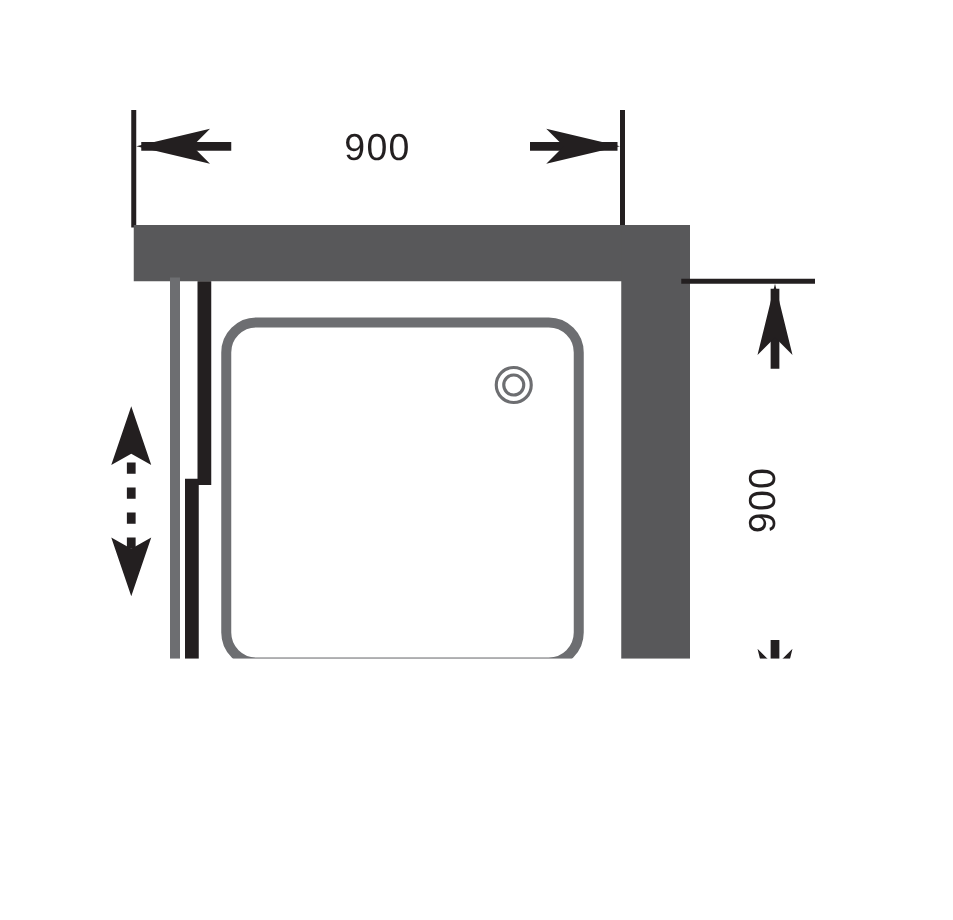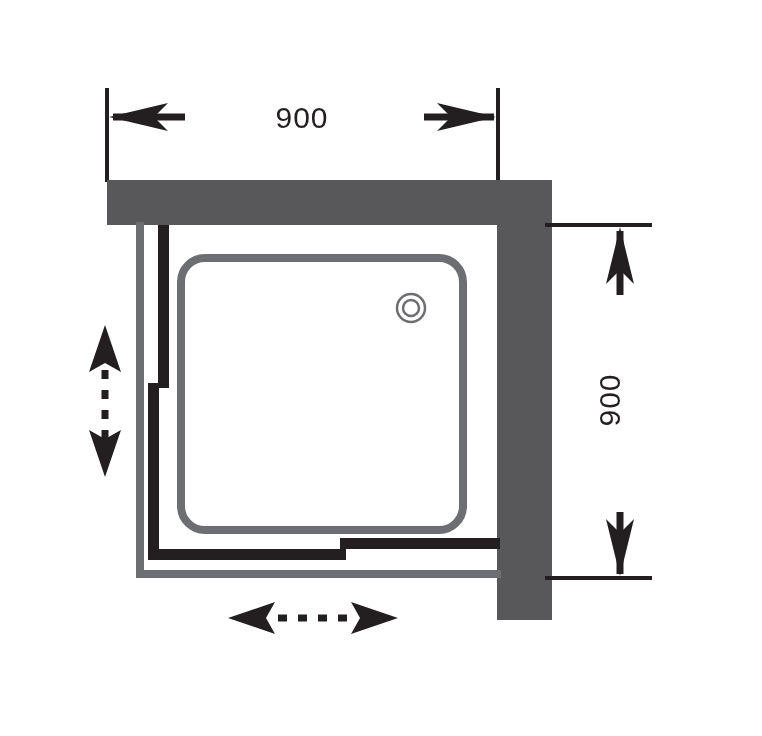--- a/index.html
+++ b/index.html
@@ -6,21 +6,21 @@
     margin: 0;
     padding: 0;
     background: #ffffff;
   }
   body {
     font-family: "Liberation Sans", sans-serif;
   }
   #drawing-canvas {
     position: relative;
     width: 762px;
-    height: 736px;
+    height: 527px;
     background: #ffffff;
     overflow: hidden;
   }
   #drawing-canvas svg {
     display: block;
   }
   .dim-text {
     font-family: "Liberation Sans", sans-serif;
     font-size: 30px;
     fill: #231f20;

